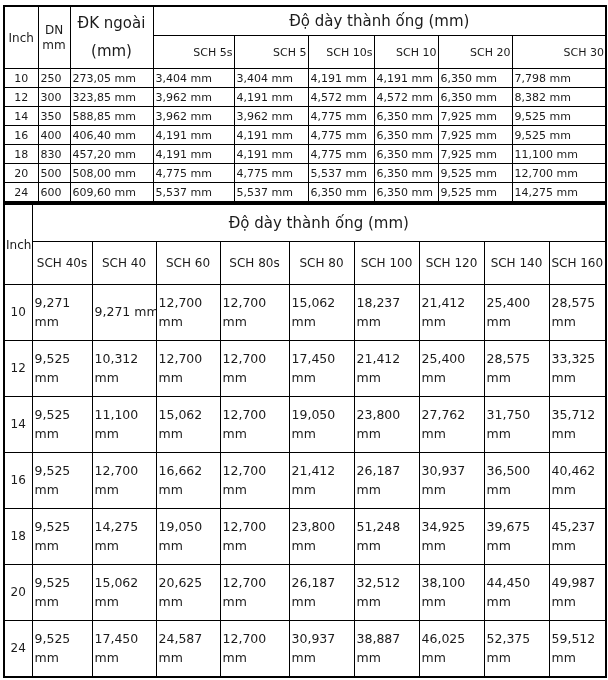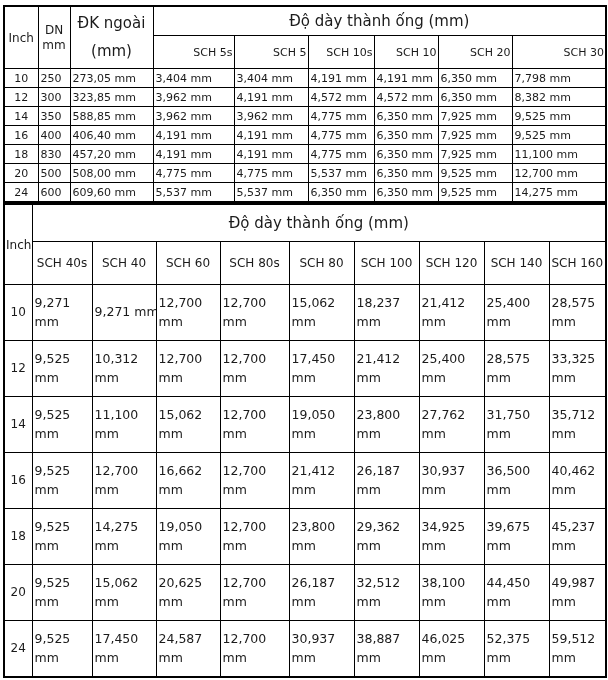--- a/index.html
+++ b/index.html
@@ -344,21 +344,21 @@
           <td>9,525
 mm</td>
           <td>14,275
 mm</td>
           <td>19,050
 mm</td>
           <td>12,700
 mm</td>
           <td>23,800
 mm</td>
-          <td>29,362
+          <td>51,248
 mm</td>
           <td>34,925
 mm</td>
           <td>39,675
 mm</td>
           <td>45,237
 mm</td>
         </tr>
         <tr>
           <td>20</td>

